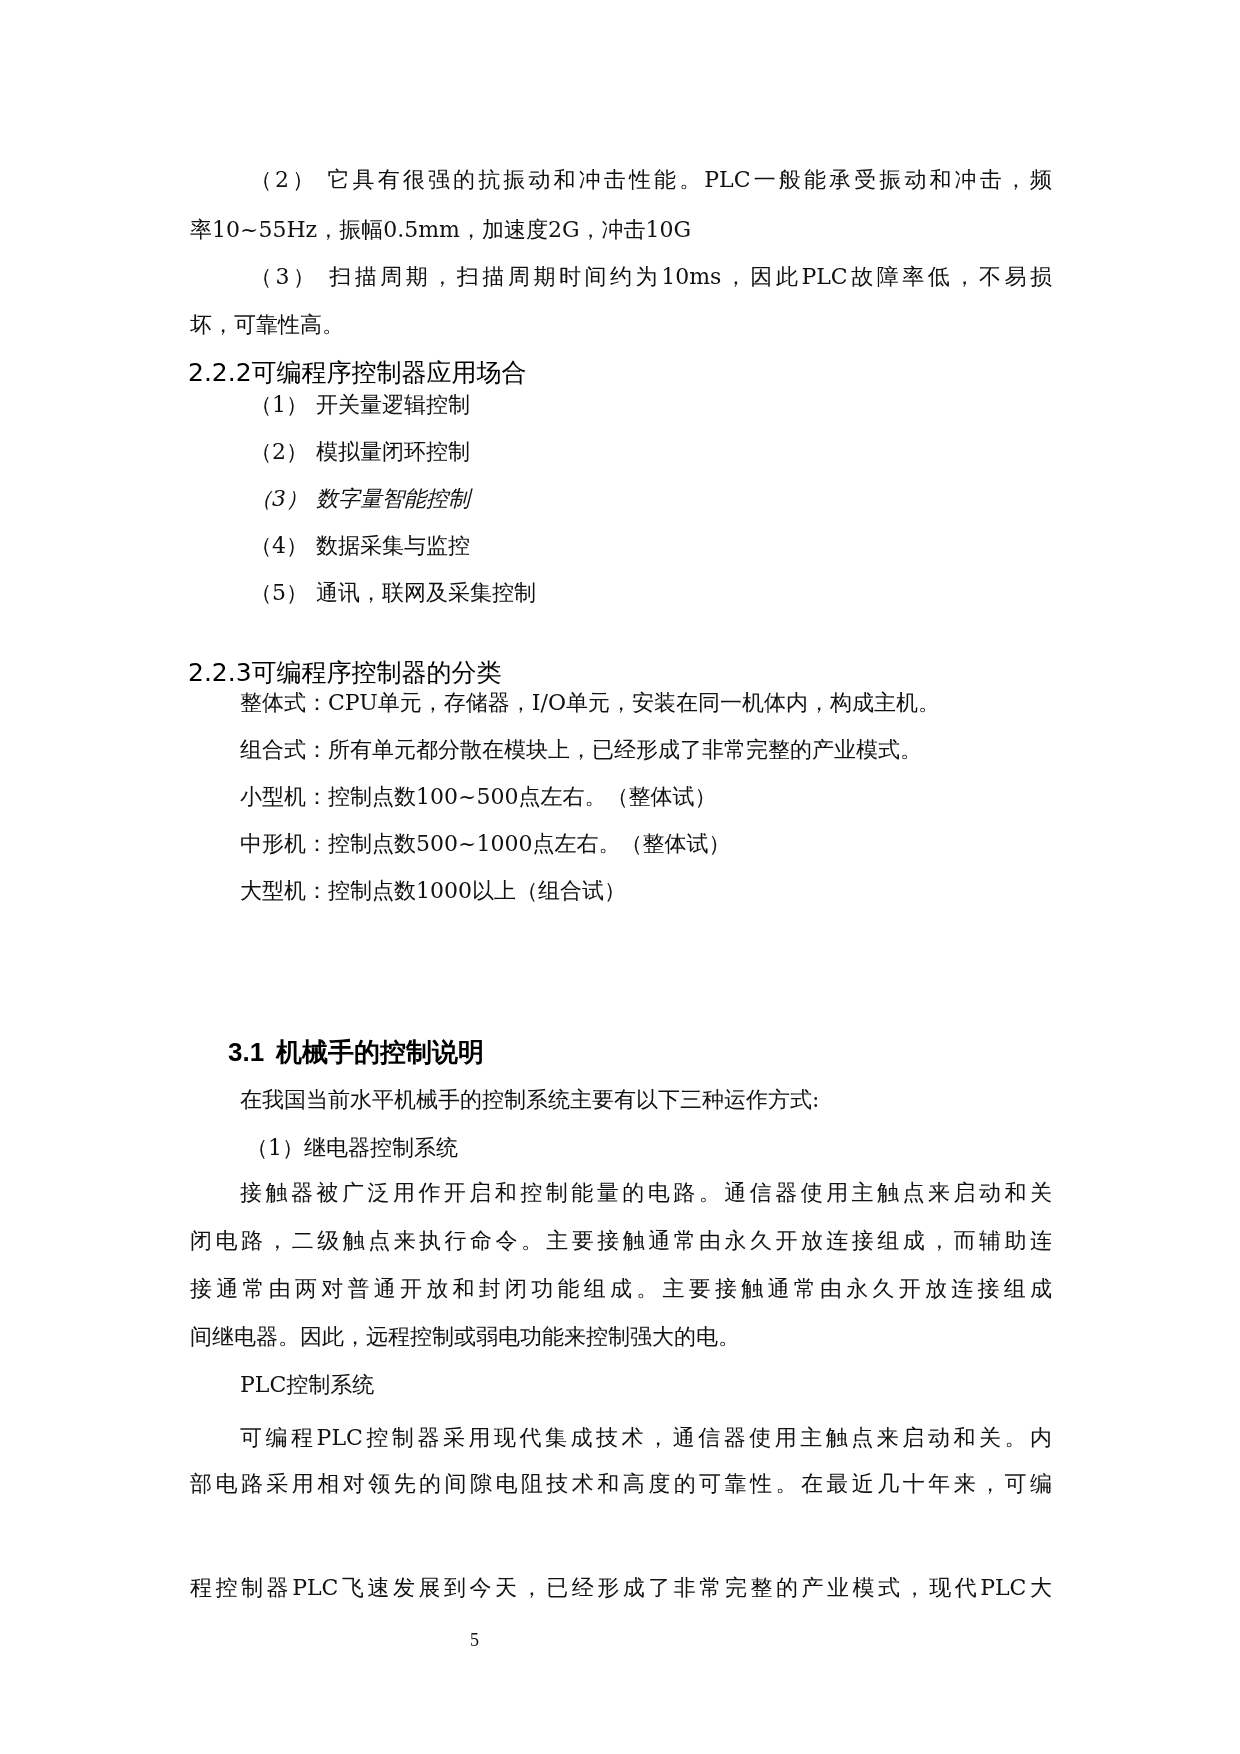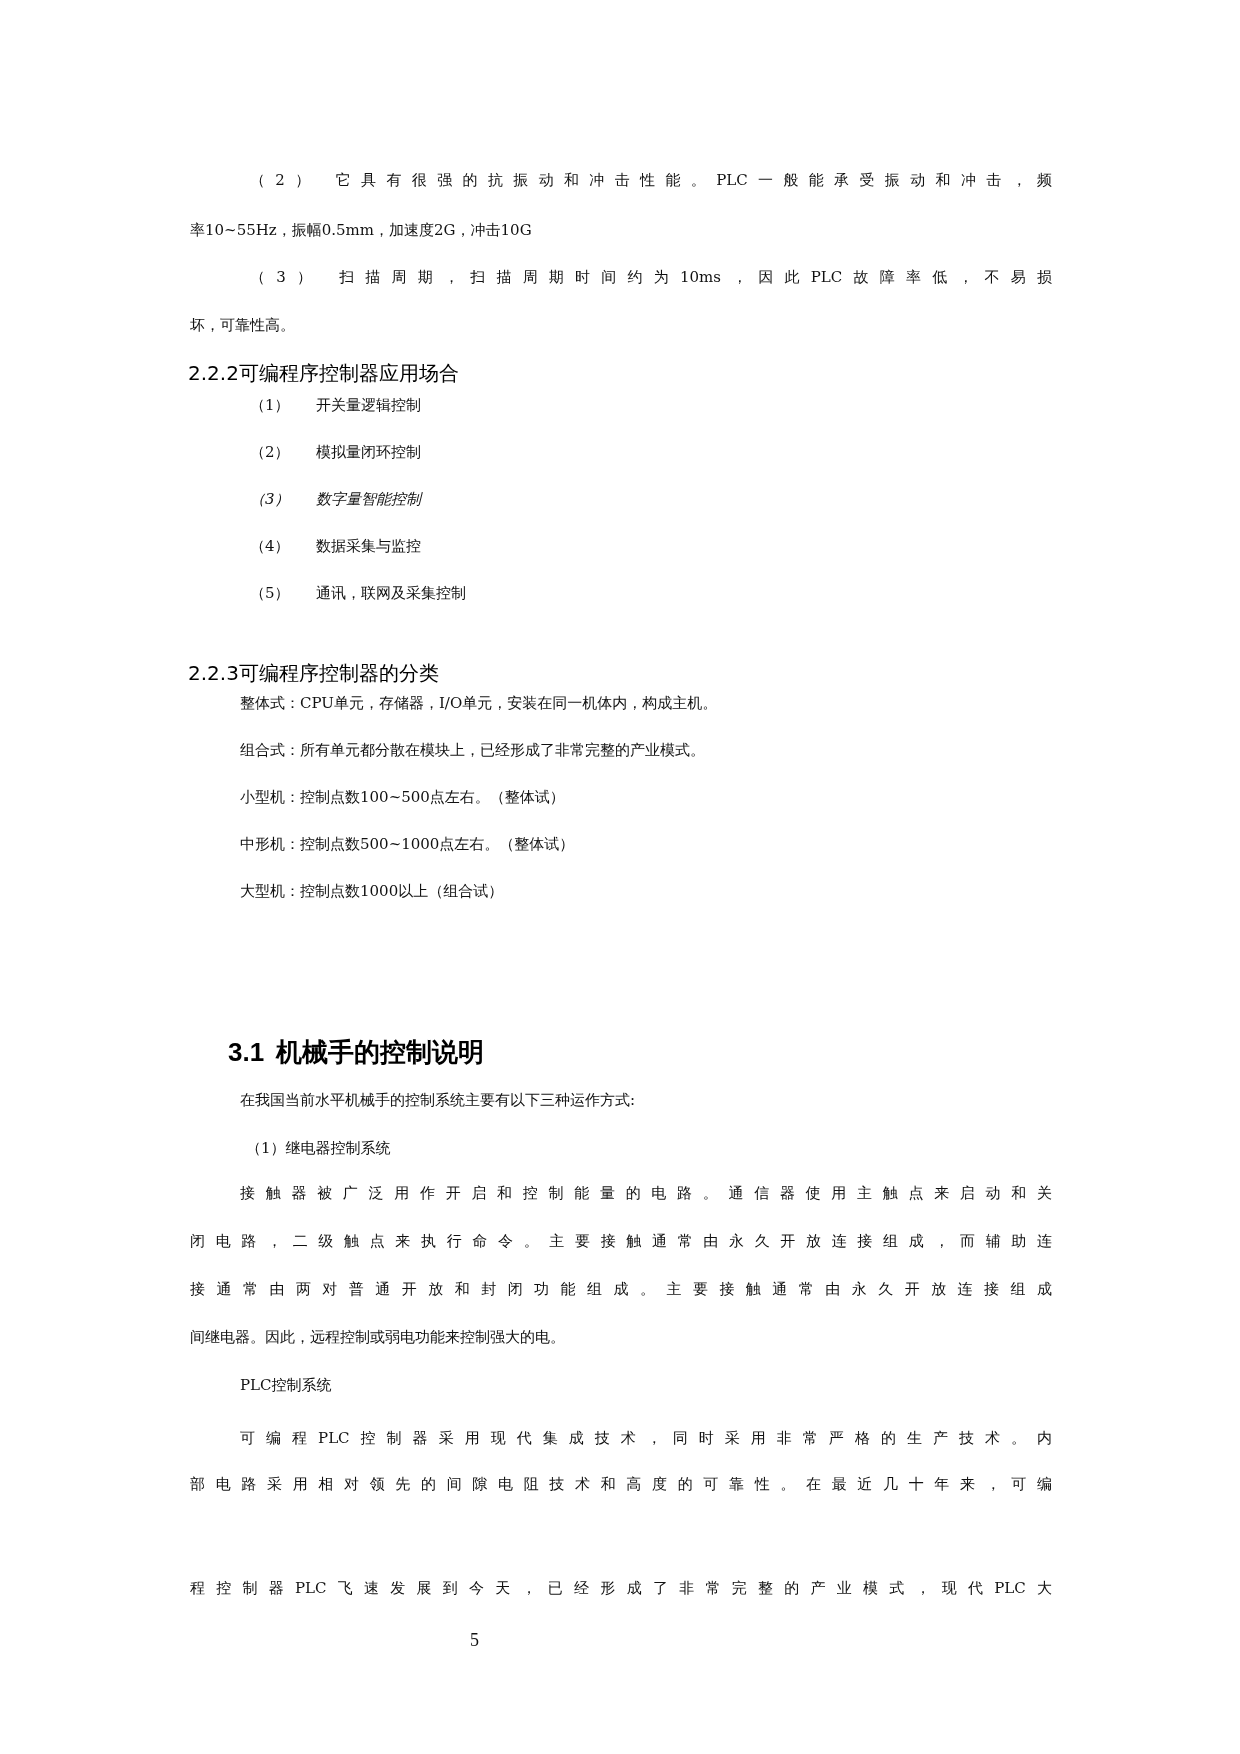--- a/index.html
+++ b/index.html
@@ -1,20 +1,20 @@
 <!DOCTYPE html>
 <html><head>
 <meta charset="utf-8">
 <style>
   html, body { margin: 0; padding: 0; background: #ffffff; }
   body { width: 1240px; height: 1754px; position: relative; overflow: hidden; }
   .page { position: absolute; left: 0; top: 0; width: 1240px; height: 1754px; background: #fff; color: #000; }
-  .line { position: absolute; white-space: nowrap; font-family: "DejaVu Serif", "Liberation Serif", serif; font-size: 15px; line-height: 30px; color: #111; }
+  .line { position: absolute; white-space: nowrap; font-family: "DejaVu Serif", "Liberation Serif", serif; font-size: 22px; line-height: 30px; color: #111; }
   .justify { width: 862px; text-align-last: justify; text-align: justify; }
-  .h3 { font-family: "DejaVu Sans", "Liberation Sans", sans-serif; font-size: 20px; line-height: 28px; color: #000; }
+  .h3 { font-family: "DejaVu Sans", "Liberation Sans", sans-serif; font-size: 25px; line-height: 28px; color: #000; }
   .h1 { font-family: "Liberation Sans", "DejaVu Sans", sans-serif; font-weight: bold; font-size: 29px; line-height: 36px; color: #000; }
   .h2 { font-family: "Liberation Sans", "DejaVu Sans", sans-serif; font-weight: bold; font-size: 26px; line-height: 34px; color: #000; margin-left: 40px; }
   .num { display: inline-block; }
   .h1 .num { width: 46px; }
   .h2 .num { width: 48px; }
   .item .lbl { display: inline-block; width: 66px; }
   .pageno { position: absolute; left: 470px; top: 1630px; font-family: "Liberation Serif", serif; font-size: 18px; color: #111; }
 </style>
 </head>
 <body>
@@ -59,18 +59,18 @@
   <div class="line" style="left:240px; top:1085px;">在我国当前水平机械手的控制系统主要有以下三种运作方式:</div>
   <div class="line" style="left:246px; top:1133px;">（1）继电器控制系统</div>
 
   <div class="line justify" style="left:240px; top:1178px; width:812px;">接触器被广泛用作开启和控制能量的电路。通信器使用主触点来启动和关</div>
   <div class="line justify" style="left:190px; top:1226px;">闭电路，二级触点来执行命令。主要接触通常由永久开放连接组成，而辅助连</div>
   <div class="line justify" style="left:190px; top:1274px;">接通常由两对普通开放和封闭功能组成。主要接触通常由永久开放连接组成</div>
   <div class="line" style="left:190px; top:1322px;">间继电器。因此，远程控制或弱电功能来控制强大的电。</div>
 
   <div class="line" style="left:240px; top:1370px;">PLC控制系统</div>
 
-  <div class="line justify" style="left:240px; top:1423px; width:812px;">可编程PLC控制器采用现代集成技术，同时采用非常严格的生产技术。内</div>
+  <div class="line justify" style="left:240px; top:1423px; width:812px;">可编程PLC控制器采用现代集成技术，通信器使用主触点来启动和关。内</div>
   <div class="line justify" style="left:190px; top:1469px;">部电路采用相对领先的间隙电阻技术和高度的可靠性。在最近几十年来，可编</div>
   <div class="line justify" style="left:190px; top:1555px;margin-top:18px;">程控制器PLC飞速发展到今天，已经形成了非常完整的产业模式，现代PLC大</div>
 
   <div class="pageno">5</div>
 </div>
 
 </body></html>

